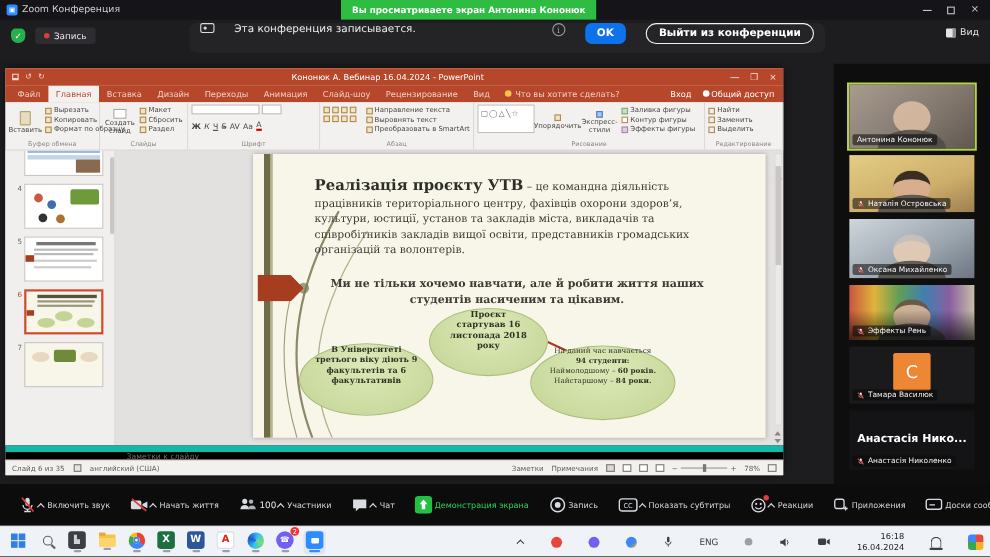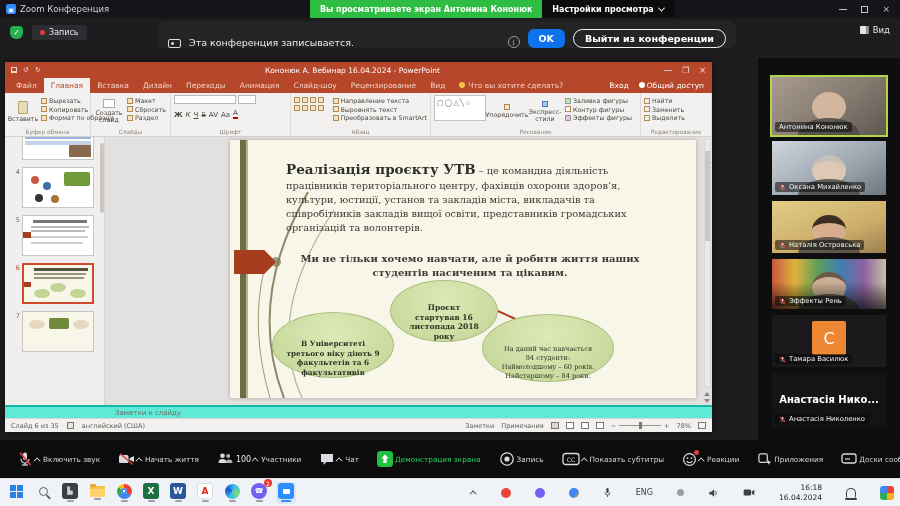--- a/index.html
+++ b/index.html
@@ -16,21 +16,21 @@
   .minbar{width:8px;height:1px;background:#c2c4c8}
   .maxbox{width:7px;height:7px;border:1px solid #c2c4c8}
   .chev{width:5px;height:5px;border-left:1.3px solid currentColor;border-top:1.3px solid currentColor;display:inline-block}
   .chev.down{transform:rotate(225deg) translate(1px,1px)}
   .chev.up{transform:rotate(45deg) translateY(2px)}
   
   .stage{position:absolute;top:18px;left:0;width:900px;height:422px;background:#1d1d1f}
   .shield{position:absolute;left:10px;top:8px;width:13px;height:13px;background:#27ae4e;border-radius:4px 4px 6px 6px;color:#fff;font-size:8px;display:flex;align-items:center;justify-content:center}
   .recpill{position:absolute;left:32px;top:7px;height:15px;background:#2d2d31;border-radius:3px;display:flex;align-items:center;gap:4px;padding:0 8px;color:#e8e8ea;font-size:8px}
   .reddot{width:5px;height:5px;border-radius:50%;background:#e23b3b}
-  .notice{position:absolute;left:158px;top:3px;width:578px;height:27px;background:#242427;border-radius:7px;display:flex;align-items:flex-end;gap:8px;padding:0 10px;color:#ececee;font-size:9.5px}
+  .notice{position:absolute;left:172px;top:3px;width:578px;height:27px;background:#242427;border-radius:7px;display:flex;align-items:flex-start;gap:18px;padding:0 10px;color:#ececee;font-size:9.5px}
   .ncam{width:13px;height:9px;border:1px solid #dcdce0;border-radius:2px;position:relative}
   .ncam:after{content:"";position:absolute;left:2px;top:2px;width:3px;height:3px;border-radius:50%;background:#dcdce0}
   .ntext{flex:1}
   .info{width:12px;height:12px;border:1px solid #9a9ca1;border-radius:50%;color:#9a9ca1;font-size:8px;display:flex;align-items:center;justify-content:center;font-family:"DejaVu Serif",serif}
   .okbtn{background:#0e72ed;color:#fff;font-weight:bold;font-size:9.5px;border-radius:6px;padding:4px 11px;cursor:pointer}
   .leavebtn{border:1.5px solid #f2f2f4;color:#fff;font-weight:bold;font-size:9.5px;border-radius:14px;padding:3px 11px;cursor:pointer}
   .viewbtn{position:absolute;right:10px;top:7px;display:flex;align-items:center;gap:4px;color:#e4e4e6;font-size:8.5px}
   .viewic{width:9px;height:8px;background:#e4e4e6;border-radius:1px;position:relative}
   .viewic:after{content:"";position:absolute;right:-0px;top:0;width:3px;height:8px;background:#8b8d91}
   
@@ -75,27 +75,27 @@
   .tri{width:0;height:0;border-left:3px solid transparent;border-right:3px solid transparent}
   .tri.up{border-bottom:4px solid #8b8781}
   .tri.dn{border-top:4px solid #8b8781}
   
   .slide{position:absolute;left:125px;top:3px;width:466px;height:258px;background:#f7f6e9;box-shadow:0 0 4px rgba(0,0,0,.25)}
   .decor{position:absolute;left:0;top:0}
   .redarrow{position:absolute;left:4px;top:110px;width:42px;height:24px;background:#a63d1e;clip-path:polygon(0 0,72% 0,100% 50%,72% 100%,0 100%)}
   .s-title{position:absolute;left:56px;top:20px;width:378px;font-family:"DejaVu Serif",serif;color:#3c3c34;font-size:9.8px;line-height:1.42;text-align:left}
   .s-title b{font-size:13.5px;color:#2e2e28}
   .s-sub{position:absolute;left:60px;top:112px;width:360px;text-align:center;font-family:"DejaVu Serif",serif;font-weight:bold;font-size:10px;color:#3c3c34;line-height:1.35}
-  .ell{position:absolute;border-radius:50%;background:radial-gradient(ellipse at 50% 30%,#dde9b8,#c3d494);border:1px solid #a9bd7c;display:flex;flex-direction:column;align-items:center;justify-content:flex-end;text-align:center;font-family:"DejaVu Serif",serif;color:#2f3324;font-weight:bold}
+  .ell{position:absolute;border-radius:50%;background:radial-gradient(ellipse at 50% 30%,#dde9b8,#c3d494);border:1px solid #a9bd7c;display:flex;flex-direction:column;align-items:center;justify-content:flex-start;text-align:center;font-family:"DejaVu Serif",serif;color:#2f3324;font-weight:bold}
   .ell.top{left:160px;top:140px;width:108px;height:62px;font-size:7.6px;line-height:1.25}
   .ell.lft{left:42px;top:172px;width:122px;height:66px;font-size:7.3px;line-height:1.3}
   .ell.rgt{left:252px;top:174px;width:132px;height:68px;font-size:6.6px;line-height:1.35;font-weight:normal}
-  .ell .bb{font-weight:normal}
-  
-  .notesbar{position:absolute;left:0;right:0;bottom:14px;height:13px;background:#5eead4;border-top:2px solid #14b8a6;color:#6e6b67;font-size:7px;display:flex;align-items:center;padding-left:110px}
+  .ell .bb{font-weight:bold}
+  
+  .notesbar{position:absolute;left:0;right:0;bottom:14px;height:13px;background:#000000;border-top:6px solid #14b8a6;color:#6e6b67;font-size:7px;display:flex;align-items:center;padding-left:110px}
   .p-status{position:absolute;left:0;right:0;bottom:0;height:14px;background:#f3f1f0;border-top:1px solid #d8d5d2;display:flex;align-items:center;font-size:6.5px;color:#5f5c58;padding:0 6px;gap:8px}
   .p-status .rt{margin-left:auto;display:flex;gap:7px}
   .vic{width:8px;height:7px;border:1px solid #7b7772;background:#fff}
   .zslider{display:flex;align-items:center;gap:3px}
   .zline{width:42px;height:1px;background:#9a968f;position:relative}
   .zknob{position:absolute;left:20px;top:-3px;width:3px;height:7px;background:#7b7772}
   
   .sidebar{position:absolute;left:758px;top:40px;width:142px;height:382px;background:#0e0e0f;padding-top:19px}
   .tile{position:relative;width:114px;margin:0 auto 6px;background:#1a1a1c;overflow:hidden}
   .tile.active{outline:2px solid #b3d34b;outline-offset:0}
@@ -158,24 +158,20 @@
 
 <div class="screen">
 
   <div class="tb">
     <div class="tb-app">
       <span class="tb-ic">▣</span>
       <span>Zoom Конференция</span>
     </div>
     <div class="tb-center">
       <div class="banner">Вы просматриваете экран Антонина Кононюк</div>
-      <div class="vset">
-        <span>Настройки просмотра</span>
-        <span class="chev down"></span>
-      </div>
     </div>
     <div class="tb-win">
       <span class="minbar"></span>
       <span class="maxbox"></span>
       <span>×</span>
     </div>
   </div>
 
   <div class="stage">
     <div class="shield">✓</div>
@@ -484,46 +480,46 @@
     <div class="sidebar">
       <div class="tile active" style="height:58px">
         <div class="vid g1">
             <span class="head"></span>
             <span class="torso"></span>
           </div>
         <div class="plabel">
             <span>Антонина Кононюк</span>
           </div>
       </div>
+      <div class="tile t2" style="height:52px">
+        <div class="vid g2">
+            <span class="head"></span>
+            <span class="torso"></span>
+          </div>
+        <div class="plabel">
+            <svg class="micoff" width="7" height="7" viewBox="0 0 16 16">
+              <rect x="6" y="2" width="4" height="7" rx="2" fill="#fff"></rect>
+              <path d="M4 8a4 4 0 0 0 8 0" stroke="#fff" fill="none"></path>
+              <line x1="2" y1="2" x2="14" y2="14" stroke="#e23b3b" stroke-width="2.4"></line>
+            </svg>
+            <span>Наталія Островська</span>
+          </div>
+      </div>
       <div class="tile t3" style="height:54px">
         <div class="vid g3">
             <span class="head"></span>
             <span class="torso"></span>
           </div>
         <div class="plabel">
             <svg class="micoff" width="7" height="7" viewBox="0 0 16 16">
               <rect x="6" y="2" width="4" height="7" rx="2" fill="#fff"></rect>
               <path d="M4 8a4 4 0 0 0 8 0" stroke="#fff" fill="none"></path>
               <line x1="2" y1="2" x2="14" y2="14" stroke="#e23b3b" stroke-width="2.4"></line>
             </svg>
             <span>Оксана Михайленко</span>
-          </div>
-      </div>
-      <div class="tile t2" style="height:52px">
-        <div class="vid g2">
-            <span class="head"></span>
-            <span class="torso"></span>
-          </div>
-        <div class="plabel">
-            <svg class="micoff" width="7" height="7" viewBox="0 0 16 16">
-              <rect x="6" y="2" width="4" height="7" rx="2" fill="#fff"></rect>
-              <path d="M4 8a4 4 0 0 0 8 0" stroke="#fff" fill="none"></path>
-              <line x1="2" y1="2" x2="14" y2="14" stroke="#e23b3b" stroke-width="2.4"></line>
-            </svg>
-            <span>Наталія Островська</span>
           </div>
       </div>
       <div class="tile t4" style="height:50px">
         <div class="vid g4">
             <span class="head"></span>
             <span class="torso"></span>
           </div>
         <div class="plabel">
             <svg class="micoff" width="7" height="7" viewBox="0 0 16 16">
               <rect x="6" y="2" width="4" height="7" rx="2" fill="#fff"></rect>

